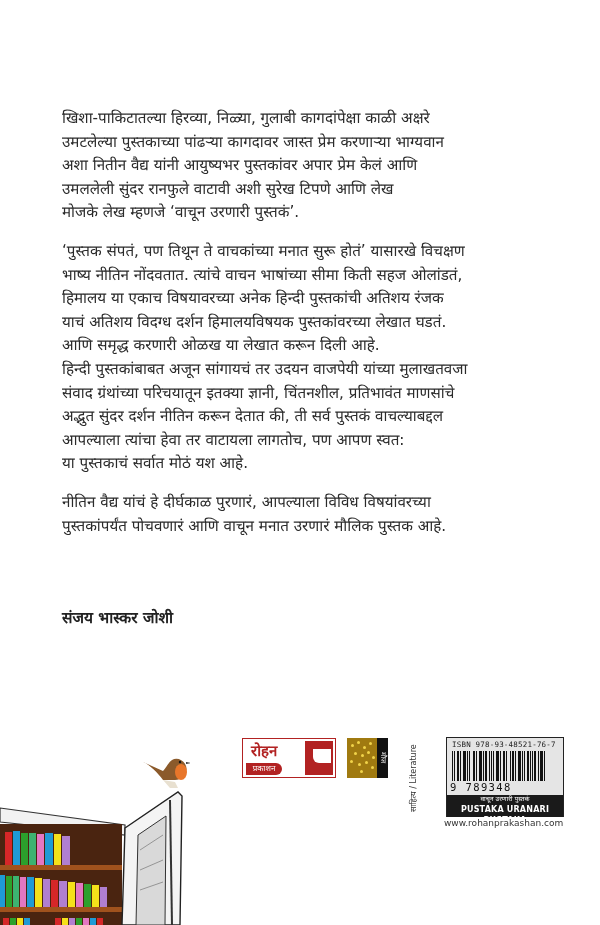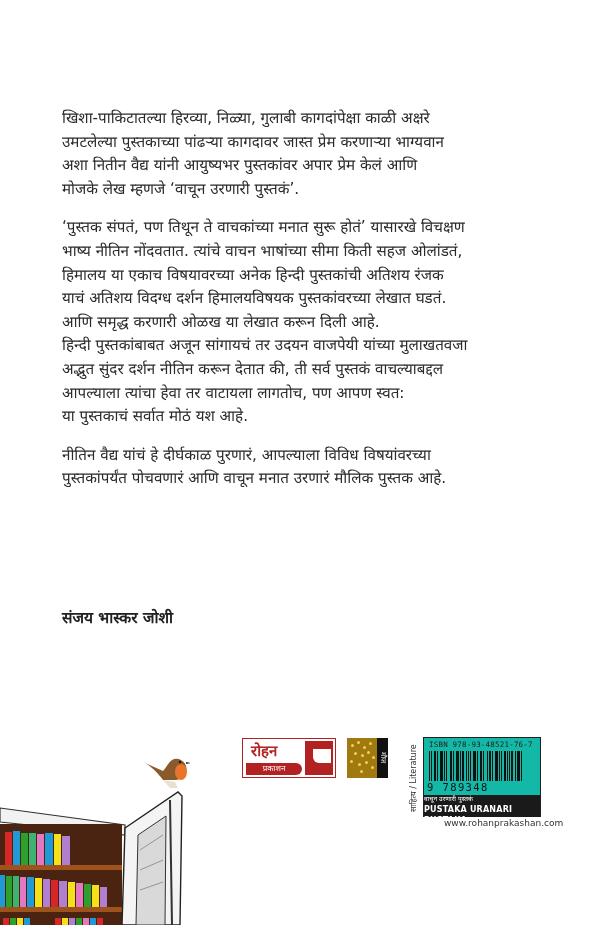--- a/index.html
+++ b/index.html
@@ -8,56 +8,58 @@
   .para { font-size:15.2px; line-height:23.6px; margin:15px 0 10px 0; color:#2a2a2a; }
   .para .line { display:block; white-space:nowrap; }
   .signature { position:absolute; left:62px; top:606px; font-size:15.5px; font-weight:bold; color:#222; }
 
   
   .shelf-art { position:absolute; left:0; top:700px; width:190px; height:225px; }
 
   
   .logo-rohan { position:absolute; left:242px; top:738px; width:94px; height:40px; border:1.5px solid #b22222; background:#fff; box-sizing:border-box; }
   .logo-rohan .name { position:absolute; left:8px; top:1px; font-size:15px; font-weight:bold; color:#b22222; }
-  .logo-rohan .sub { position:absolute; left:3px; top:24px; width:56px; height:12px; background:#b22222; color:#fff; font-size:8px; line-height:12px; text-align:center; border-radius:0 6px 6px 0; }
+  .logo-rohan .sub { position:absolute; left:3px; top:24px; width:36px; height:12px; background:#b22222; color:#fff; font-size:8px; line-height:12px; text-align:center; border-radius:0 6px 6px 0; }
   .logo-rohan .book { position:absolute; left:62px; top:2px; width:28px; height:34px; background:#b22222; }
   .logo-rohan .book::after { content:""; position:absolute; left:8px; top:8px; width:18px; height:14px; background:#fff; border-radius:0 0 0 6px; }
   .logo-tree { position:absolute; left:347px; top:738px; width:30px; height:40px; background:#a07a10; overflow:hidden; }
   .logo-tree .dot { position:absolute; width:3px; height:3px; background:#f1d34a; border-radius:50%; }
   .logo-tree-dark { position:absolute; left:377px; top:738px; width:11px; height:40px; background:#111; color:#fff; font-size:7px; writing-mode:vertical-rl; text-align:center; }
 
   
   .category { position:absolute; left:408px; top:742px; width:16px; height:70px; font-size:8px; color:#333; writing-mode:vertical-rl; transform:rotate(180deg); text-align:left; white-space:nowrap; }
-  .barcode-box { position:absolute; left:423px; top:737px; width:118px; height:80px; border:1px solid #222; box-sizing:border-box; background:#14b8a6; }
+  .barcode-box { position:absolute; left:446px; top:737px; width:118px; height:80px; border:1px solid #222; box-sizing:border-box; background:#e5e5e5; }
   .isbn-label { position:absolute; left:5px; top:2px; font-family:"DejaVu Sans Mono", monospace; font-size:7.5px; color:#222; letter-spacing:0.2px; }
   .bars { position:absolute; left:5px; top:13px; width:106px; height:30px; display:flex; align-items:stretch; }
   .bars span { display:block; background:#111; }
   .barcode-digits { position:absolute; left:3px; top:43px; font-family:"DejaVu Sans Mono", monospace; font-size:10.5px; color:#111; letter-spacing:1.4px; }
-  .title-band { position:absolute; left:0; top:57px; width:116px; height:22px; background:#1a1a1a; color:#fff; text-align:left; }
+  .title-band { position:absolute; left:0; top:57px; width:116px; height:22px; background:#1a1a1a; color:#fff; text-align:center; }
   .title-band .mr { font-size:6.5px; line-height:9px; }
   .title-band .en { font-size:8px; line-height:11px; font-weight:bold; letter-spacing:0.2px; }
   .website { position:absolute; left:444px; top:818px; font-size:9px; color:#333; }
 </style>
 </head>
 <body>
 
 <div class="text-block">
   <p class="para">
     <span class="line">खिशा-पाकिटातल्या हिरव्या, निळ्या, गुलाबी कागदांपेक्षा काळी अक्षरे</span>
     <span class="line">उमटलेल्या पुस्तकाच्या पांढऱ्या कागदावर जास्त प्रेम करणाऱ्या भाग्यवान</span>
     <span class="line">अशा नितीन वैद्य यांनी आयुष्यभर पुस्तकांवर अपार प्रेम केलं आणि</span>
+    <span class="line">उमललेली सुंदर रानफुले वाटावी अशी सुरेख टिपणे आणि लेख</span>
     <span class="line">मोजके लेख म्हणजे ‘वाचून उरणारी पुस्तकं’.</span>
   </p>
   <p class="para">
     <span class="line">‘पुस्तक संपतं, पण तिथून ते वाचकांच्या मनात सुरू होतं’ यासारखे विचक्षण</span>
     <span class="line">भाष्य नीतिन नोंदवतात. त्यांचे वाचन भाषांच्या सीमा किती सहज ओलांडतं,</span>
     <span class="line">हिमालय या एकाच विषयावरच्या अनेक हिन्दी पुस्तकांची अतिशय रंजक</span>
     <span class="line">याचं अतिशय विदग्ध दर्शन हिमालयविषयक पुस्तकांवरच्या लेखात घडतं.</span>
     <span class="line">आणि समृद्ध करणारी ओळख या लेखात करून दिली आहे.</span>
     <span class="line">हिन्दी पुस्तकांबाबत अजून सांगायचं तर उदयन वाजपेयी यांच्या मुलाखतवजा</span>
+    <span class="line">संवाद ग्रंथांच्या परिचयातून इतक्या ज्ञानी, चिंतनशील, प्रतिभावंत माणसांचे</span>
     <span class="line">अद्भुत सुंदर दर्शन नीतिन करून देतात की, ती सर्व पुस्तकं वाचल्याबद्दल</span>
     <span class="line">आपल्याला त्यांचा हेवा तर वाटायला लागतोच, पण आपण स्वत:</span>
     <span class="line">या पुस्तकाचं सर्वात मोठं यश आहे.</span>
   </p>
   <p class="para">
     <span class="line">नीतिन वैद्य यांचं हे दीर्घकाळ पुरणारं, आपल्याला विविध विषयांवरच्या</span>
     <span class="line">पुस्तकांपर्यंत पोचवणारं आणि वाचून मनात उरणारं मौलिक पुस्तक आहे.</span>
   </p>
 </div>
 

